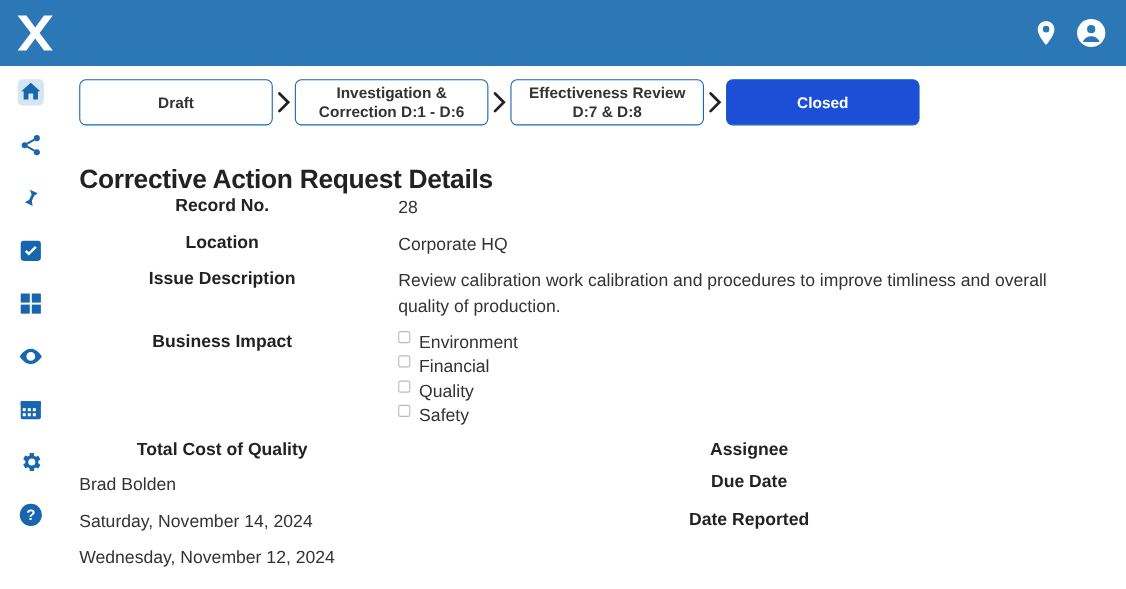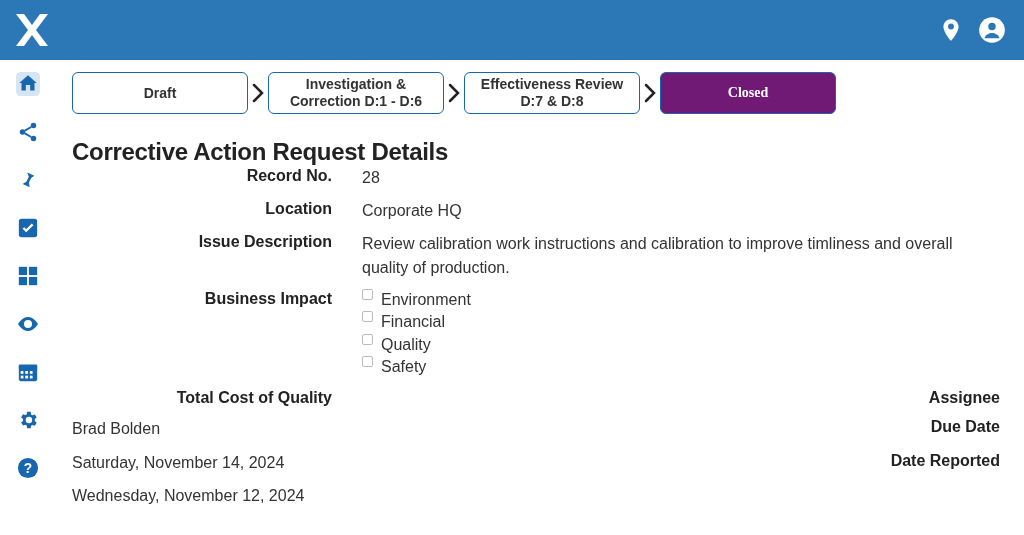--- a/index.html
+++ b/index.html
@@ -51,43 +51,42 @@
     border-radius: 4px;
   }
   .main {
     flex: 1;
     padding: 12px 24px 0 16px;
   }
   .chevron-bar {
     display: flex;
     align-items: center;
     gap: 2px;
-    margin-bottom: 24px;
+    margin-bottom: 36px;
   }
   .chev-step {
     flex: 0 0 auto;
     width: 176px;
     height: 42px;
     border: 1.5px solid #1866ad;
     border-radius: 6px;
     display: flex;
     align-items: center;
     justify-content: center;
     font-size: 14px;
     font-weight: 600;
     color: #333;
     text-align: center;
     line-height: 1.2;
     padding: 2px 6px;
   }
   .chev-step.active {
-    background: #701a75;
+    background: #1d4ed8;
     color: #fff;
     border-color: #1866ad;
-    font-family: Liberation Serif, serif;
   }
   .chev-arrow {
     width: 16px;
     height: 24px;
     display: flex;
     align-items: center;
     justify-content: center;
   }
   .page-title {
     font-size: 24px;
@@ -97,21 +96,21 @@
   }
   .details {
     display: grid;
     grid-template-columns: 260px 1fr;
     column-gap: 30px;
     row-gap: 10px;
     font-size: 16px;
     color: #333;
   }
   .label {
-    text-align: right;
+    text-align: center;
     font-weight: 700;
     color: #222;
     padding-top: 1px;
   }
   .value {
     color: #333;
     line-height: 1.45;
     max-width: 600px;
   }
   .impact-list {
@@ -258,21 +257,21 @@
     <h1 class="page-title">Corrective Action Request Details</h1>
 
     <div class="details">
       <div class="label">Record No.</div>
       <div class="value">28</div>
 
       <div class="label">Location</div>
       <div class="value">Corporate HQ</div>
 
       <div class="label">Issue Description</div>
-      <div class="value">Review calibration work instructions and calibration to improve timliness and overall quality of production.</div>
+      <div class="value">Review calibration work calibration and procedures to improve timliness and overall quality of production.</div>
 
       <div class="label">Business Impact</div>
       <div class="value">
         <ul class="impact-list">
           <li>
               <span class="checkbox"></span>
               <span>Environment</span>
             </li>
           <li>
               <span class="checkbox"></span>

